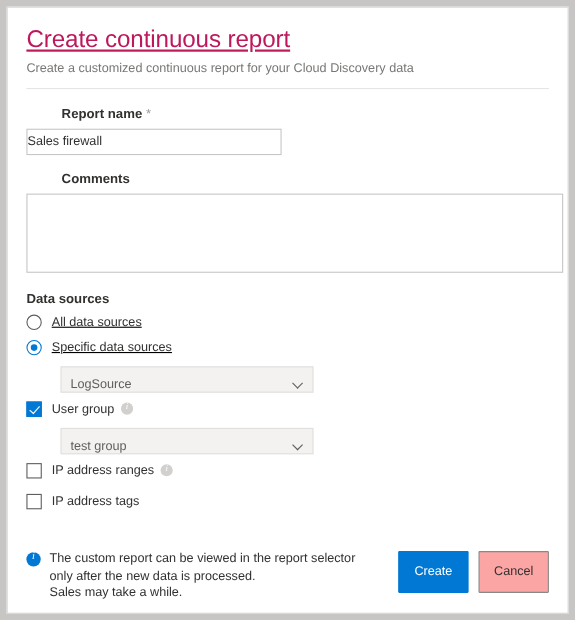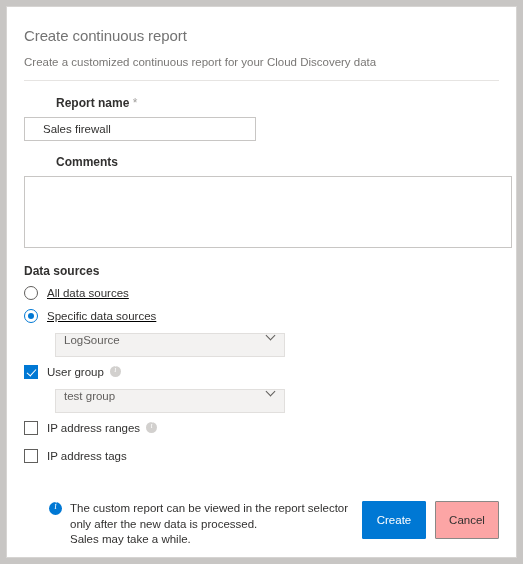--- a/index.html
+++ b/index.html
@@ -29,26 +29,27 @@
     position: absolute;
     left: 0;
     top: 0;
     right: 0;
     bottom: 0;
     padding: 0 11px;
     box-sizing: border-box;
   }
   
   .title {
-    font-size: 15px;
+    font-size: 22px;
     font-weight: 400;
-    color: #737373;
+    color: #be185d;
     letter-spacing: -0.1px;
     margin: 16px 0 0 6px;
     line-height: 26px;
+    text-decoration: underline;
   }
   .subtitle {
     font-size: 11.5px;
     color: #797775;
     margin: 6px 0 0 6px;
     line-height: 15px;
   }
   .hr {
     height: 1px;
     background: #e6e4e2;
@@ -69,21 +70,21 @@
     color: #a19f9d;
     font-weight: 400;
     font-size: 12px;
   }
   .text-input {
     display: block;
     box-sizing: border-box;
     width: 232px;
     height: 24px;
     margin-top: 6px;
-    padding: 0 18px;
+    padding: 0 0;
     border: 1px solid #c8c6c4;
     background: #ffffff;
     font-family: "Liberation Sans", sans-serif;
     font-size: 11.5px;
     color: #323130;
     border-radius: 0;
     outline: none;
   }
   .textarea {
     display: block;
@@ -150,21 +151,21 @@
   
   .dropdown {
     position: relative;
     box-sizing: border-box;
     width: 230px;
     height: 24px;
     margin: 8px 0 0 37px;
     background: #f3f2f1;
     border: 1px solid #e1dfdd;
     display: flex;
-    align-items: flex-start;
+    align-items: flex-end;
     padding: 0 8px;
     cursor: pointer;
   }
   .dropdown-text {
     font-size: 11.5px;
     color: #605e5c;
     flex: 1 1 auto;
     white-space: nowrap;
     overflow: hidden;
   }
@@ -249,21 +250,20 @@
   .footer {
     position: absolute;
     left: 0;
     right: 0;
     bottom: 0;
     height: 72px;
     padding: 0 17px;
     box-sizing: border-box;
     display: flex;
     align-items: flex-start;
-    margin-left: 25px;
   }
   .note {
     display: flex;
     align-items: flex-start;
     flex: 1 1 auto;
     margin-top: 16px;
   }
   .info-blue {
     width: 13px;
     height: 13px;

